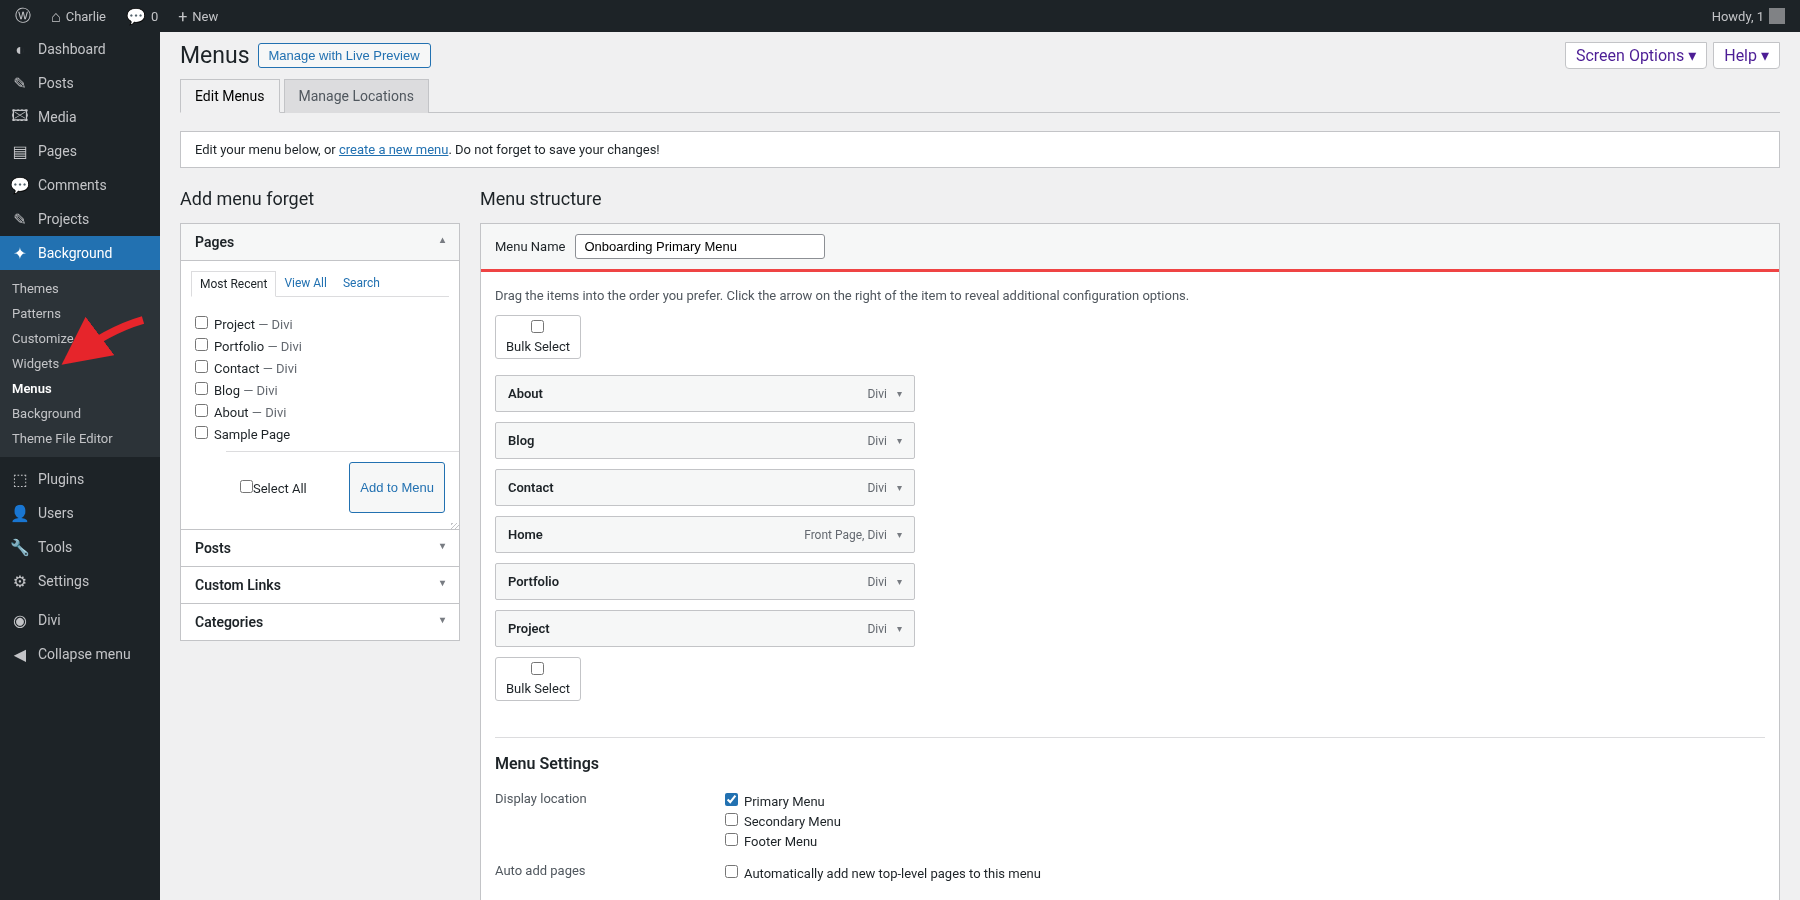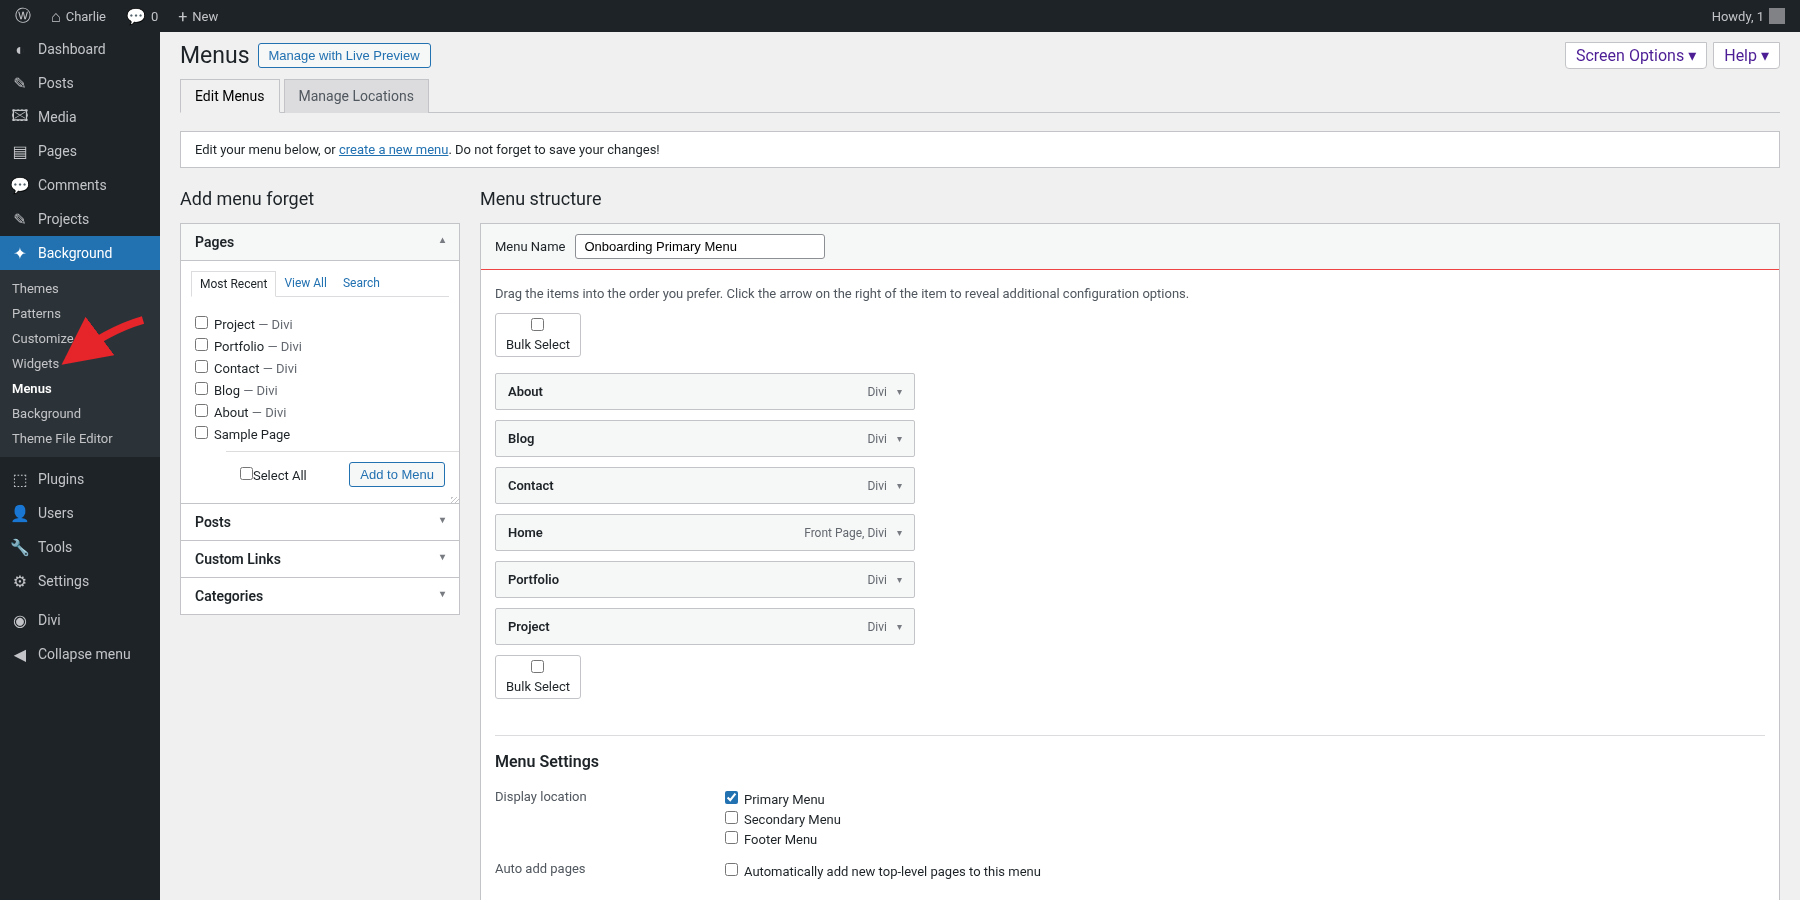--- a/index.html
+++ b/index.html
@@ -56,26 +56,26 @@
 .accordion + .accordion { border-top: none; }
 .acc-body { padding: 0; }
 .sub-tabs { display: flex; border-bottom: 1px solid #dcdcde; margin: 10px; }
 .sub-tab { padding: 5px 8px; font-size: 12px; color: #2271b1; cursor: pointer; }
 .sub-tab.active { border: 1px solid #dcdcde; border-bottom: 1px solid #fff; margin-bottom: -1px; color: #1d2327; }
 .checklist { padding: 6px 14px; }
 .checklist label { display: block; padding: 3px 0; font-size: 13px; }
 .checklist input { margin-right: 6px; }
 .item-meta { color: #646970; }
 .acc-foot { display: flex; justify-content: space-between; align-items: center; padding: 10px 14px; border-top: 1px solid #dcdcde; margin-left: 45px; }
-.add-btn { border: 1px solid #2271b1; color: #2271b1; background: #f6f7f7; padding: 4px 10px; border-radius: 3px; cursor: pointer; font-size: 13px; }
+.add-btn { border: 1px solid #2271b1; color: #2271b1; background: #f6f7f7; padding: 17px 10px; border-radius: 3px; cursor: pointer; font-size: 13px; }
 .acc-resize { height: 6px; background: repeating-linear-gradient(135deg, transparent, transparent 2px, #c3c4c7 2px, #c3c4c7 3px); background-position: right bottom; background-size: 8px 8px; background-repeat: no-repeat; }
 
 
 .menu-edit { border: 1px solid #c3c4c7; background: #fff; }
-.menu-edit-head { background: #f6f7f7; border-bottom: 1px solid #ef4444; padding: 10px 14px; display: flex; align-items: center; gap: 10px; }
+.menu-edit-head { background: #f6f7f7; border-bottom: 3px solid #ef4444; padding: 10px 14px; display: flex; align-items: center; gap: 10px; }
 .menu-edit-head label { font-size: 13px; }
 .menu-edit-head input { padding: 4px 8px; border: 1px solid #8c8f94; border-radius: 3px; width: 250px; font-size: 13px; }
 .menu-body { padding: 16px 14px; }
 .drag-hint { font-size: 13px; color: #50575e; margin-bottom: 12px; }
 .bulk-sel { display: inline-flex; align-items: center; gap: 6px; border: 1px solid #c3c4c7; background: #fff; padding: 4px 10px; border-radius: 3px; font-size: 13px; cursor: pointer; margin-bottom: 16px; flex-direction: column; }
 .menu-items { max-width: 420px; }
 .mi { border: 1px solid #c3c4c7; background: #f6f7f7; margin-bottom: 10px; display: flex; align-items: center; justify-content: space-between; padding: 10px 12px; cursor: move; border-radius: 2px; }
 .mi .mi-title { font-weight: 600; font-size: 13px; }
 .mi .mi-type { color: #646970; font-size: 12px; display: flex; align-items: center; gap: 10px; }
 .mi .mi-arr { font-size: 10px; color: #787c82; }

